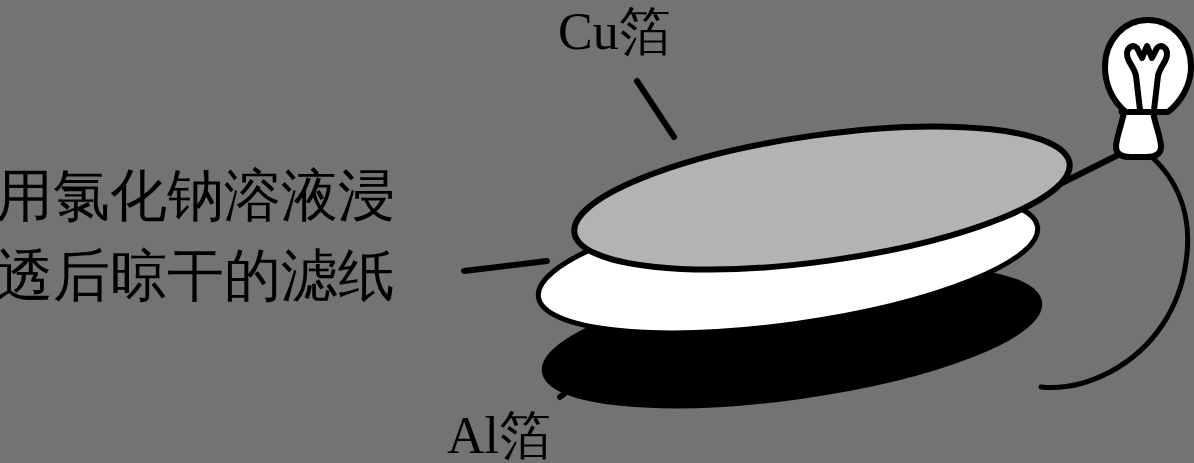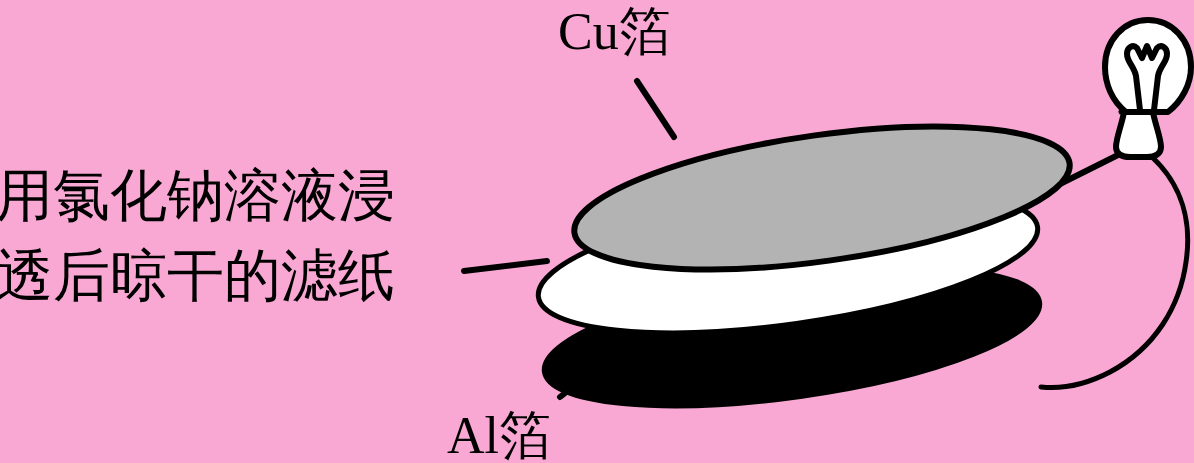--- a/index.html
+++ b/index.html
@@ -8,21 +8,21 @@
     padding: 0;
     background: #ffffff;
   }
   body {
     font-family: "Liberation Sans", sans-serif;
   }
   #stage {
     position: relative;
     width: 1194px;
     height: 463px;
-    background: #f9a8d4;
+    background: #737373;
     overflow: hidden;
   }
   #figure-svg {
     position: absolute;
     left: 0;
     top: 0;
     width: 1194px;
     height: 463px;
     display: block;
   }

